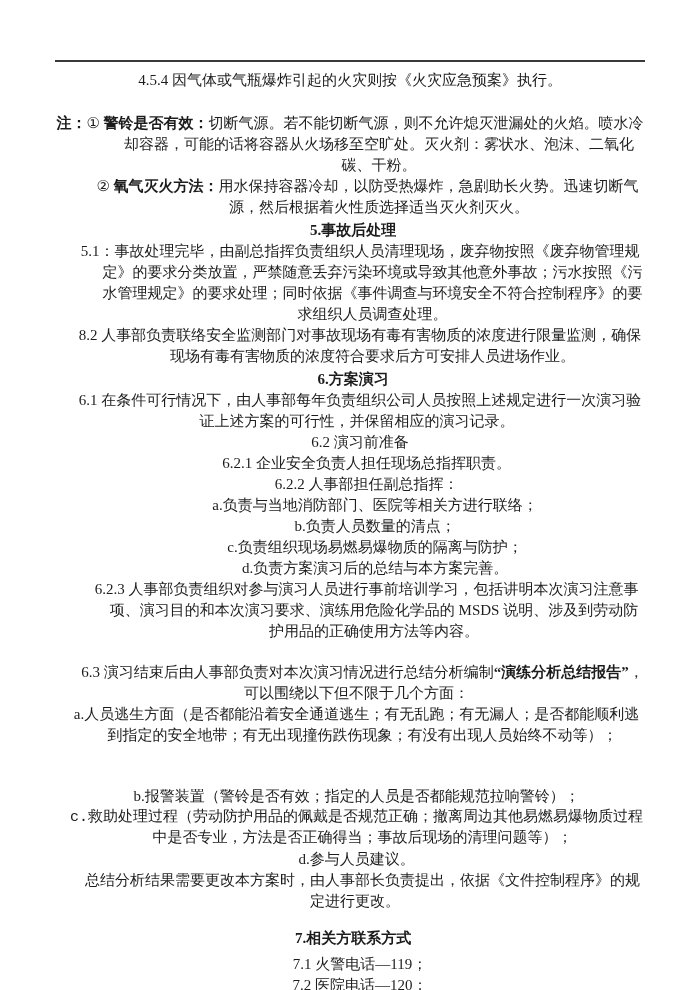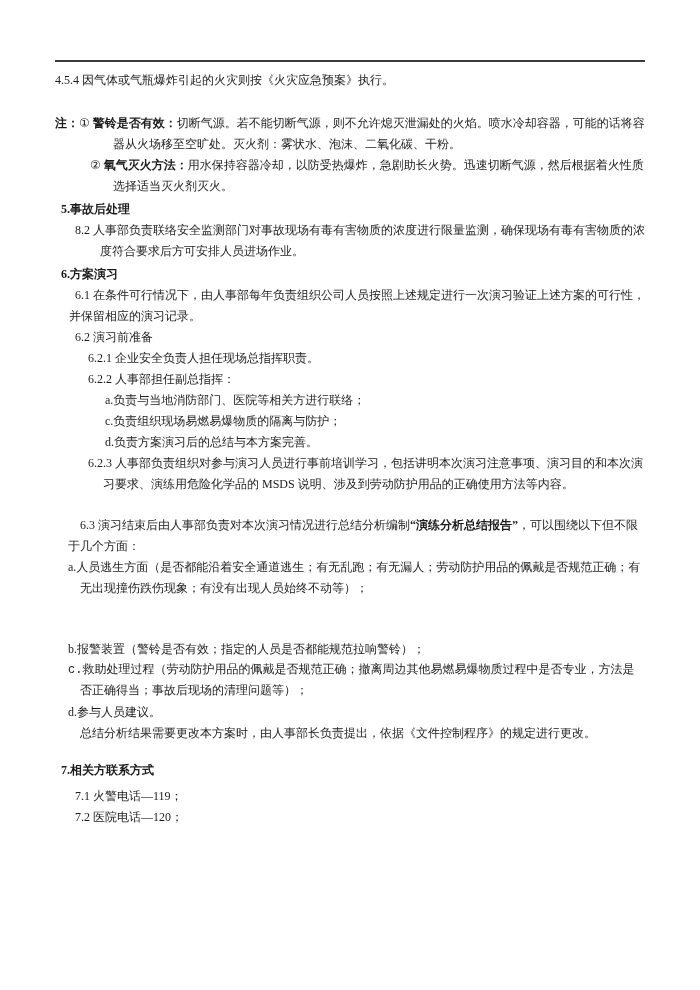--- a/index.html
+++ b/index.html
@@ -20,49 +20,51 @@
     overflow: hidden;
   }
   .header-rule {
     height: 28px;
     border-bottom: 2px solid #3a3a3a;
     margin-bottom: 8px;
   }
   .doc-body { margin-top: 4px; }
   p.para {
     margin: 0;
-    font-size: 12px;
+    font-size: 15px;
     line-height: 21px;
     color: #1c1c1c;
-    text-align: left;
+    text-align: center;
   }
   p.para .bold { font-weight: bold; }
 </style>
 </head>
 <body>
 
 <div class="page">
   <div class="header-rule"></div>
   <div class="doc-body">
       <p class="para" style="padding-left: 0px; text-indent: 0px;"><span>4.5.4 因气体或气瓶爆炸引起的火灾则按《火灾应急预案》执行。</span></p>
       <p class="para" style="padding-left: 58px; text-indent: -58px; margin-top: 22px;"><span class="bold">注：</span><span>① </span><span class="bold">警铃是否有效：</span><span>切断气源。若不能切断气源，则不允许熄灭泄漏处的火焰。喷水冷却容器，可能的话将容器从火场移至空旷处。灭火剂：雾状水、泡沫、二氧化碳、干粉。</span></p>
       <p class="para" style="padding-left: 58px; text-indent: -23px;"><span>② </span><span class="bold">氧气灭火方法：</span><span>用水保持容器冷却，以防受热爆炸，急剧助长火势。迅速切断气源，然后根据着火性质选择适当灭火剂灭火。</span></p>
       <p class="para" style="padding-left: 6px; text-indent: 0px; margin-top: 2px;"><span class="bold">5.事故后处理</span></p>
+      <p class="para" style="padding-left: 45px; text-indent: -25px;"><span>5.1：事故处理完毕，由副总指挥负责组织人员清理现场，废弃物按照《废弃物管理规定》的要求分类放置，严禁随意丢弃污染环境或导致其他意外事故；污水按照《污水管理规定》的要求处理；同时依据《事件调查与环境安全不符合控制程序》的要求组织人员调查处理。</span></p>
       <p class="para" style="padding-left: 45px; text-indent: -25px;"><span>8.2 人事部负责联络安全监测部门对事故现场有毒有害物质的浓度进行限量监测，确保现场有毒有害物质的浓度符合要求后方可安排人员进场作业。</span></p>
       <p class="para" style="padding-left: 6px; text-indent: 0px; margin-top: 2px;"><span class="bold">6.方案演习</span></p>
       <p class="para" style="padding-left: 14px; text-indent: 6px;"><span>6.1 在条件可行情况下，由人事部每年负责组织公司人员按照上述规定进行一次演习验证上述方案的可行性，并保留相应的演习记录。</span></p>
       <p class="para" style="padding-left: 20px; text-indent: 0px;"><span>6.2 演习前准备</span></p>
       <p class="para" style="padding-left: 33px; text-indent: 0px;"><span>6.2.1 企业安全负责人担任现场总指挥职责。</span></p>
       <p class="para" style="padding-left: 33px; text-indent: 0px;"><span>6.2.2 人事部担任副总指挥：</span></p>
       <p class="para" style="padding-left: 62px; text-indent: -12px;"><span>a.负责与当地消防部门、医院等相关方进行联络；</span></p>
+      <p class="para" style="padding-left: 62px; text-indent: -12px;"><span>b.负责人员数量的清点；</span></p>
       <p class="para" style="padding-left: 62px; text-indent: -12px;"><span>c.负责组织现场易燃易爆物质的隔离与防护；</span></p>
       <p class="para" style="padding-left: 62px; text-indent: -12px;"><span>d.负责方案演习后的总结与本方案完善。</span></p>
       <p class="para" style="padding-left: 48px; text-indent: -15px;"><span>6.2.3 人事部负责组织对参与演习人员进行事前培训学习，包括讲明本次演习注意事项、演习目的和本次演习要求、演练用危险化学品的 MSDS 说明、涉及到劳动防护用品的正确使用方法等内容。</span></p>
       <p class="para" style="padding-left: 13px; text-indent: 12px; margin-top: 20px;"><span>6.3 演习结束后由人事部负责对本次演习情况进行总结分析编制</span><span class="bold">“演练分析总结报告”</span><span>，可以围绕以下但不限于几个方面：</span></p>
-      <p class="para" style="padding-left: 25px; text-indent: -12px;"><span>a.人员逃生方面（是否都能沿着安全通道逃生；有无乱跑；有无漏人；劳动防护用品的佩戴是否规范正确；有无出现撞伤跌伤现象；有没有出现人员始终不动等）；</span></p>
+      <p class="para" style="padding-left: 25px; text-indent: -12px;"><span>a.人员逃生方面（是否都能沿着安全通道逃生；有无乱跑；有无漏人；是否都能顺利逃到指定的安全地带；有无出现撞伤跌伤现象；有没有出现人员始终不动等）；</span></p>
       <p class="para" style="padding-left: 25px; text-indent: -12px; margin-top: 40px;"><span>b.报警装置（警铃是否有效；指定的人员是否都能规范拉响警铃）；</span></p>
       <p class="para" style="padding-left: 25px; text-indent: -12px; font-family: Liberation Mono, monospace;"><span>c.救助处理过程（劳动防护用品的佩戴是否规范正确；撤离周边其他易燃易爆物质过程中是否专业，方法是否正确得当；事故后现场的清理问题等）；</span></p>
       <p class="para" style="padding-left: 25px; text-indent: -12px;"><span>d.参与人员建议。</span></p>
       <p class="para" style="padding-left: 10px; text-indent: 15px;"><span>总结分析结果需要更改本方案时，由人事部长负责提出，依据《文件控制程序》的规定进行更改。</span></p>
       <p class="para" style="padding-left: 6px; text-indent: 0px; margin-top: 16px;"><span class="bold">7.相关方联系方式</span></p>
       <p class="para" style="padding-left: 20px; text-indent: 0px; margin-top: 5px;"><span>7.1 火警电话—119；</span></p>
       <p class="para" style="padding-left: 20px; text-indent: 0px; "><span>7.2 医院电话—120；</span></p>
     </div>
 </div>
 

